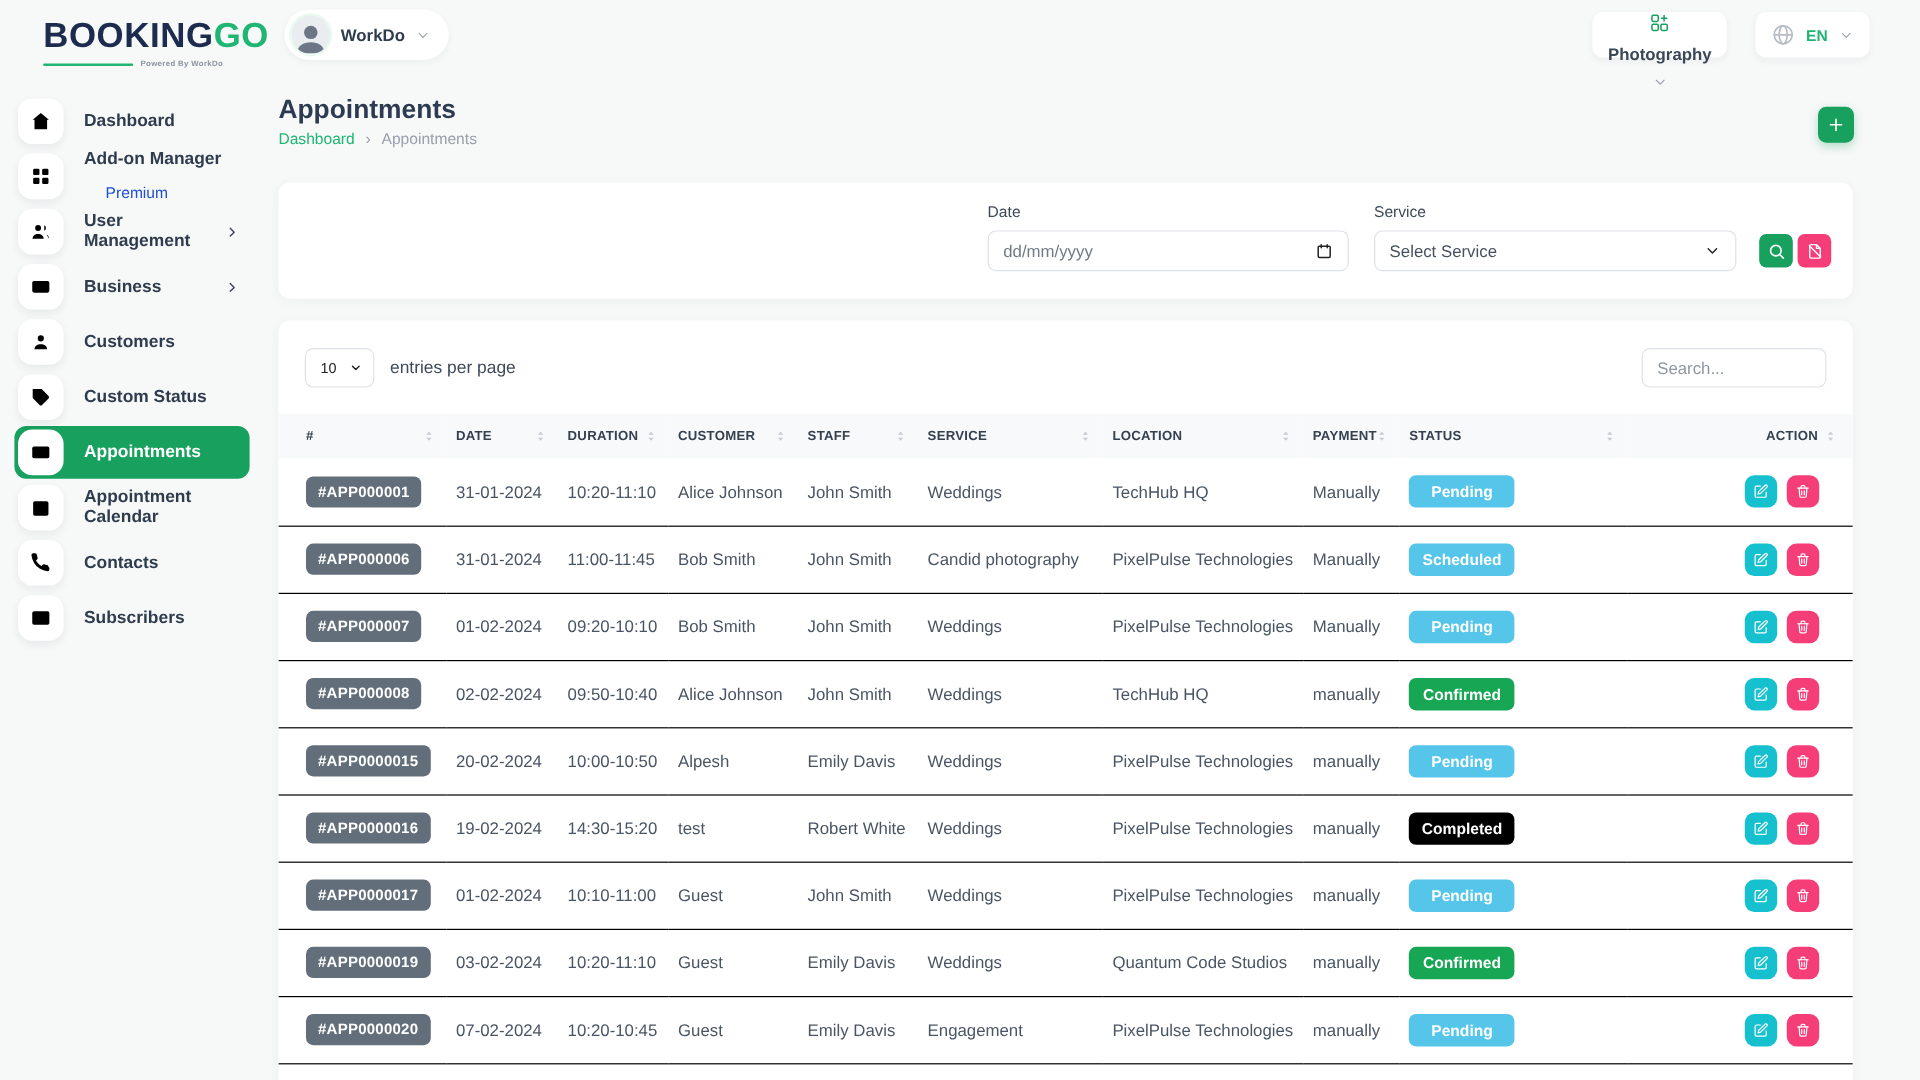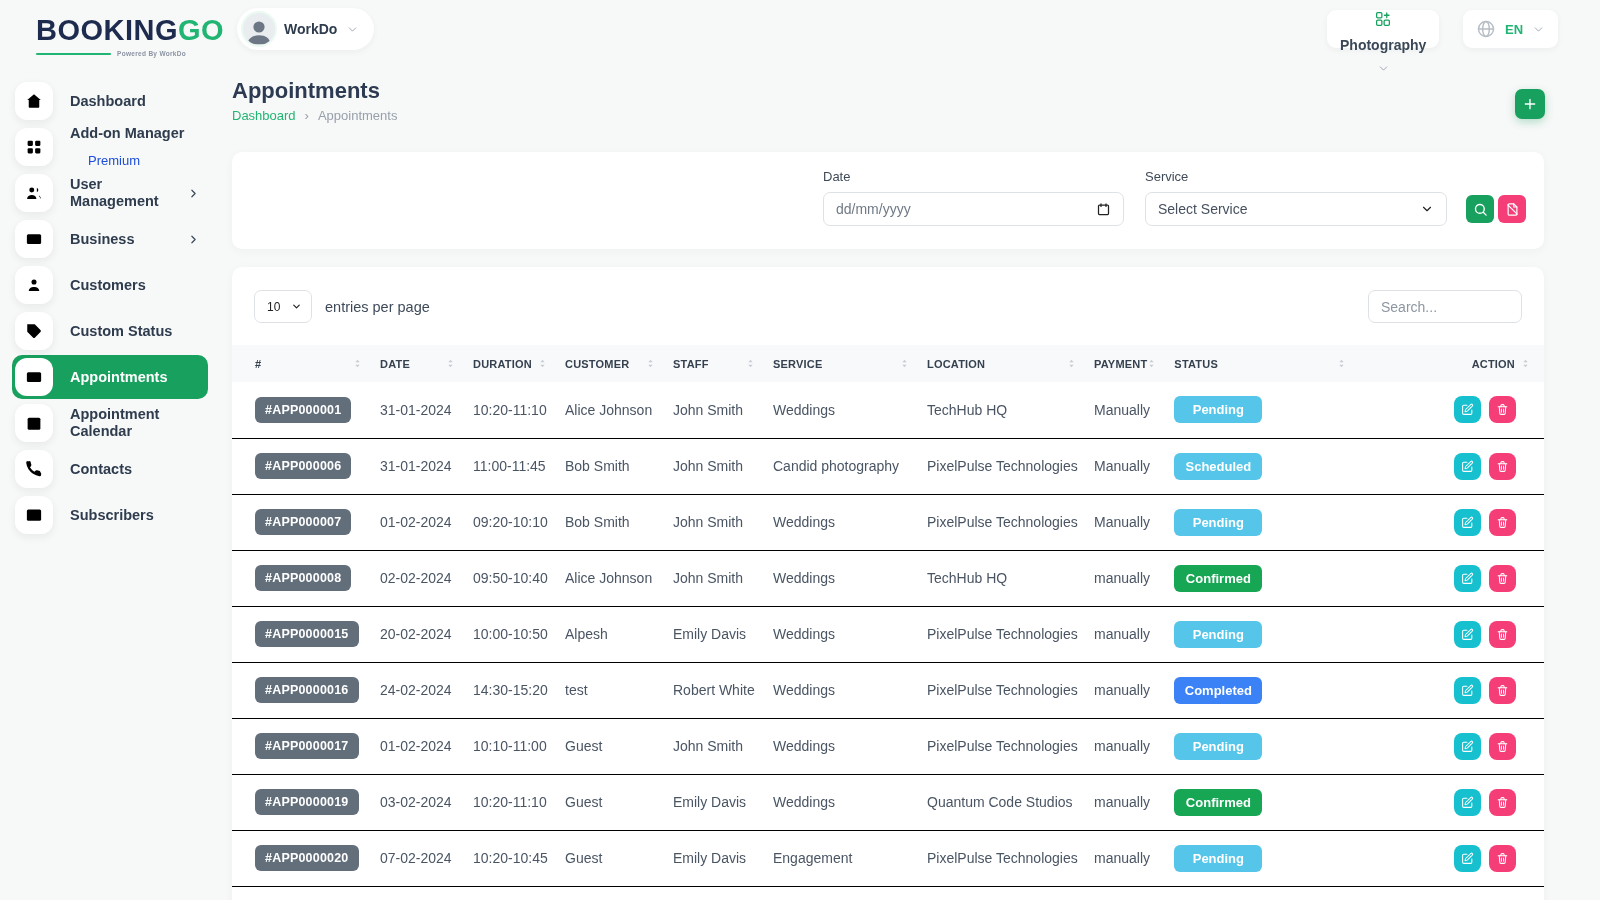--- a/index.html
+++ b/index.html
@@ -638,28 +638,28 @@
                     <path d="M6 7l1 12a2 2 0 0 0 2 2h6a2 2 0 0 0 2-2l1-12"></path>
                     <path d="M9 7V5a2 2 0 0 1 2-2h2a2 2 0 0 1 2 2v2"></path>
                   </svg>
                 </span>
               </button>
             </div>
           </td>
         </tr>
         <tr>
           <td><span class="badge-id">#APP0000016</span></td>
-          <td>24-02-2024</td>
+          <td>19-02-2024</td>
           <td>14:30-15:20</td>
           <td>test</td>
           <td>Robert White</td>
           <td>Weddings</td>
           <td>PixelPulse Technologies</td>
           <td>manually</td>
-          <td><span class="status-badge" style="background: #3b82f6;">Completed</span></td>
+          <td><span class="status-badge" style="background: #000000;">Completed</span></td>
           <td>
             <div class="action-cell">
               <button class="icon-btn" style="background: rgb(22, 192, 207);">
                 <span class="ico">
                   <svg width="13" height="13" viewBox="0 0 24 24" style="stroke-width:1.9">
                     <path d="M11 4H5a2 2 0 0 0-2 2v13a2 2 0 0 0 2 2h13a2 2 0 0 0 2-2v-6"></path>
                     <path d="M18.4 2.6a2 2 0 0 1 2.8 2.8L11.5 15l-4 1 1-4z"></path>
                   </svg>
                 </span>
               </button>

